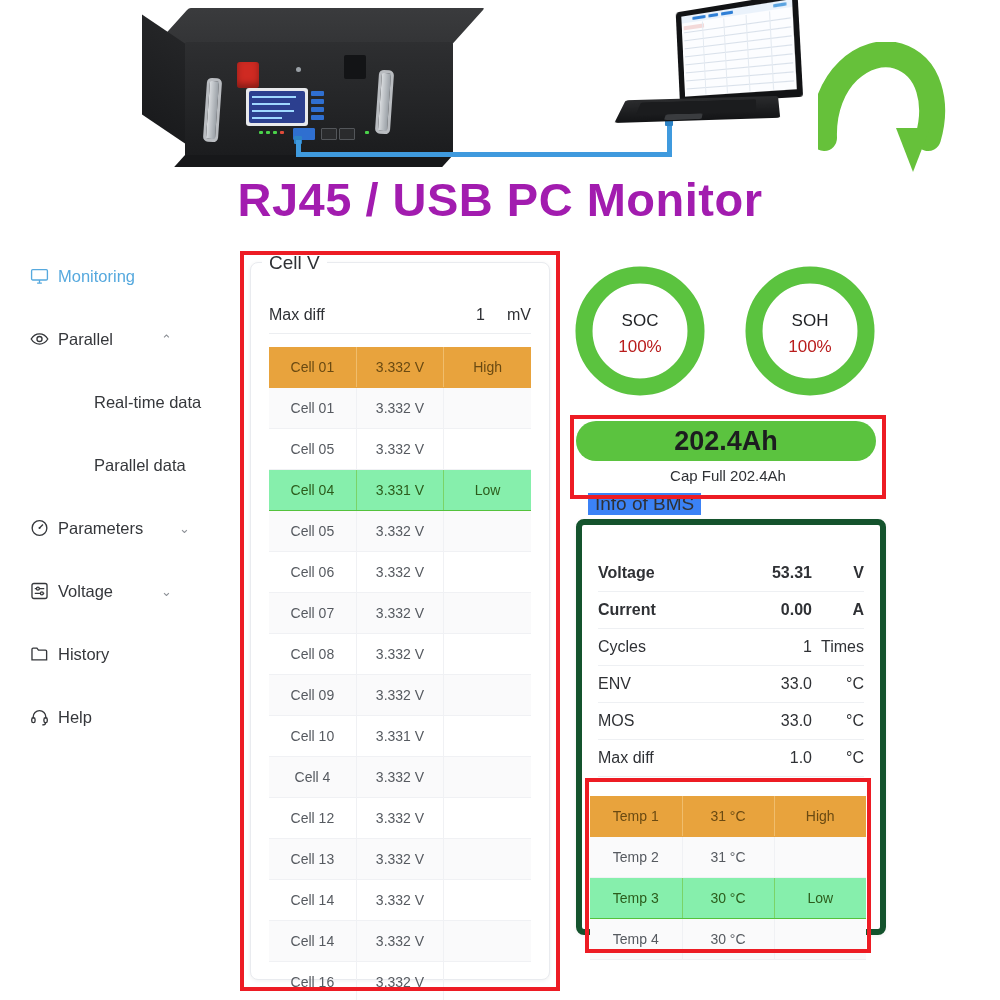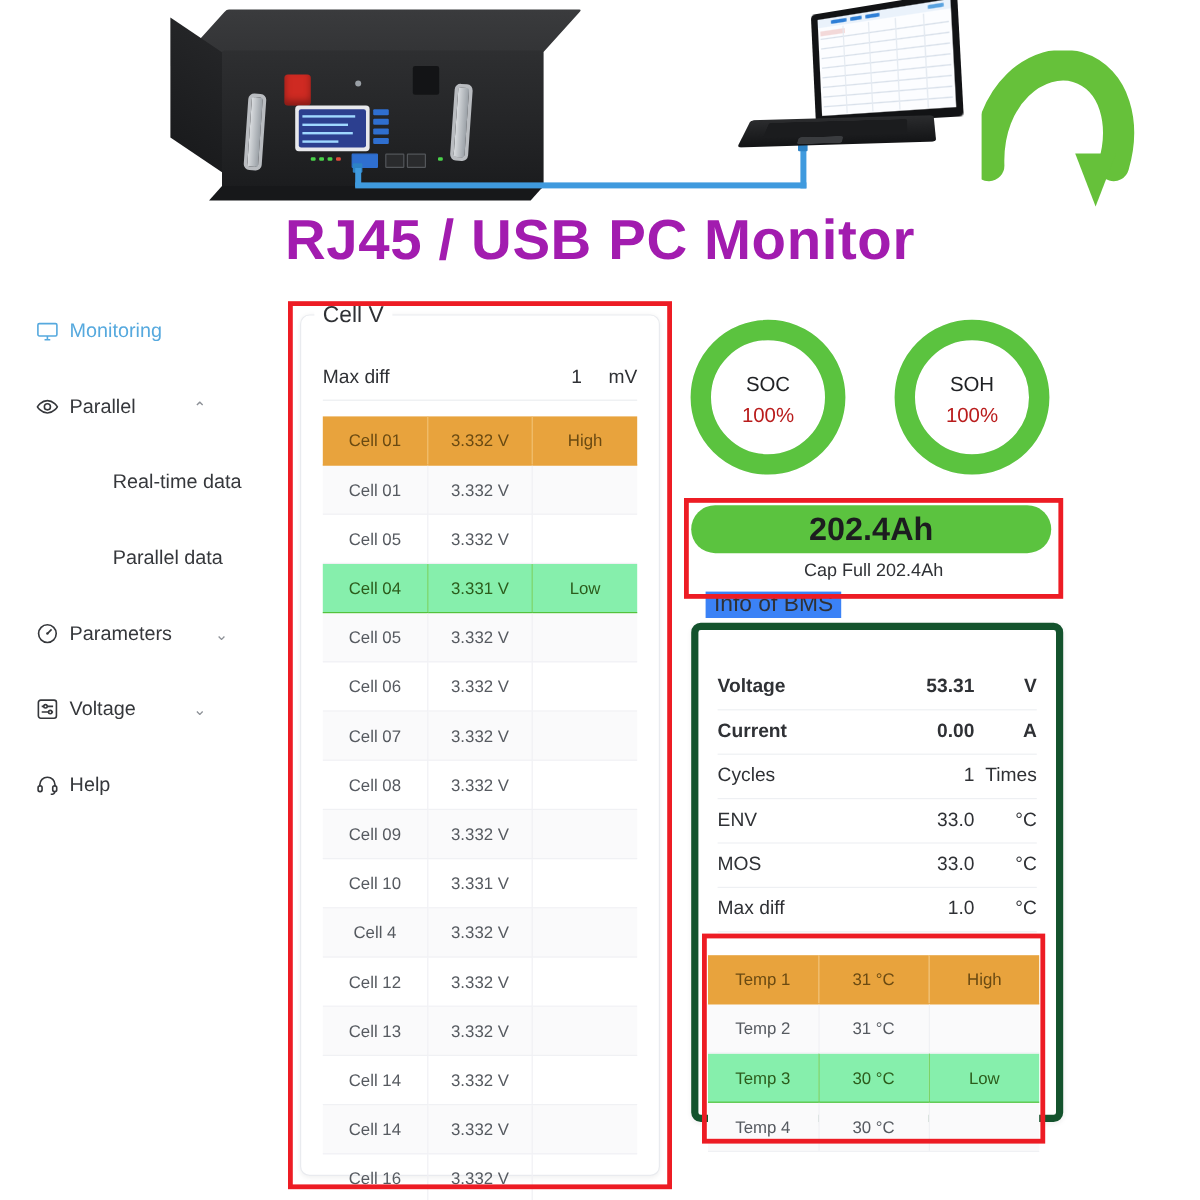--- a/index.html
+++ b/index.html
@@ -264,20 +264,26 @@
             <rect x="2.5" y="2.5" width="19" height="19" rx="2.5"></rect>
             <path d="M6 9h12M6 15h12"></path>
             <circle cx="10" cy="9" r="1.8" fill="#fff"></circle>
             <circle cx="15" cy="15" r="1.8" fill="#fff"></circle>
           </svg></span>
         <span>Voltage</span>
         <span class="caret" style="right:40px;top:8px;">⌄</span>
       </div>
       <div class="nav">
         <span class="ico"><svg viewBox="0 0 24 24" fill="none" stroke="currentColor" stroke-width="1.7">
+            <path d="M2.5 19.5V6a1.5 1.5 0 011.5-1.5h4.7l2 2.6h8.8A1.5 1.5 0 0121 8.6v10.9z"></path>
+          </svg></span>
+        <span>History</span>
+      </div>
+      <div class="nav">
+        <span class="ico"><svg viewBox="0 0 24 24" fill="none" stroke="currentColor" stroke-width="1.7">
             <path d="M4 14v-2a8 8 0 0116 0v2"></path>
             <rect x="2.2" y="13" width="4.2" height="6.2" rx="2"></rect>
             <rect x="17.6" y="13" width="4.2" height="6.2" rx="2"></rect>
             <path d="M19.7 19.2c0 1.8-2.2 2.8-4.2 2.8"></path>
           </svg></span>
         <span>Help</span>
       </div>
     </div>
 </div>
 

